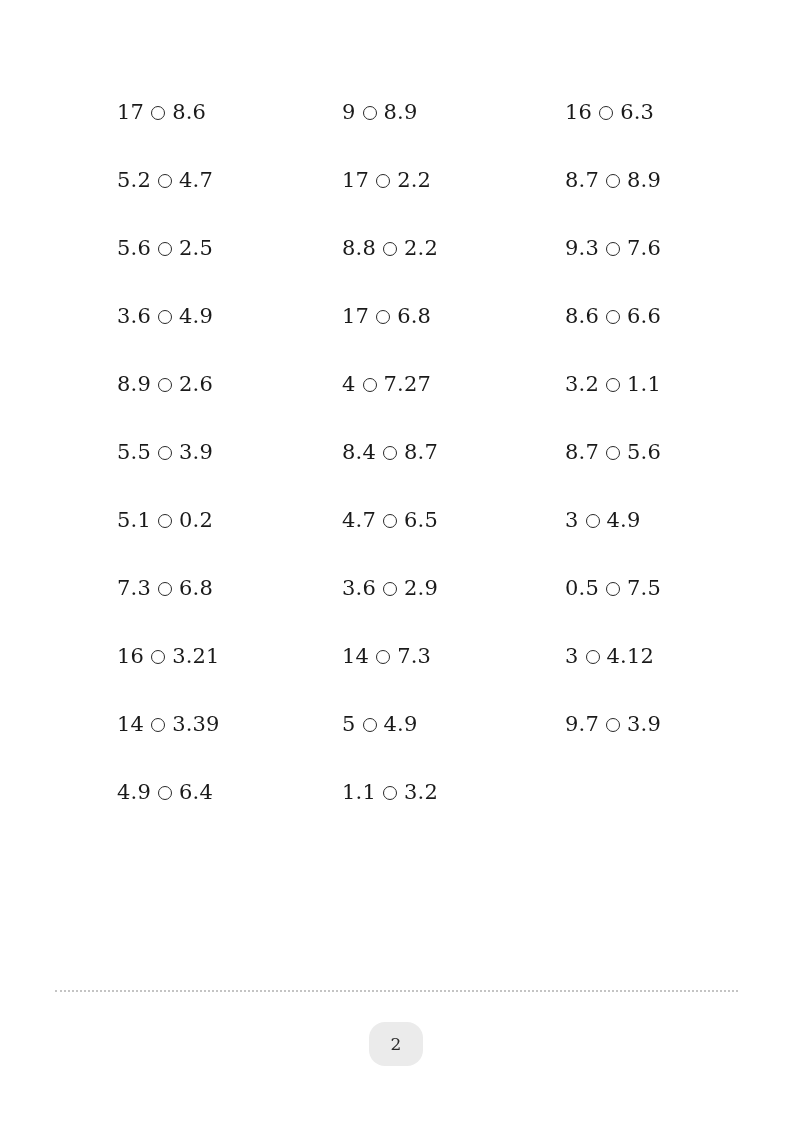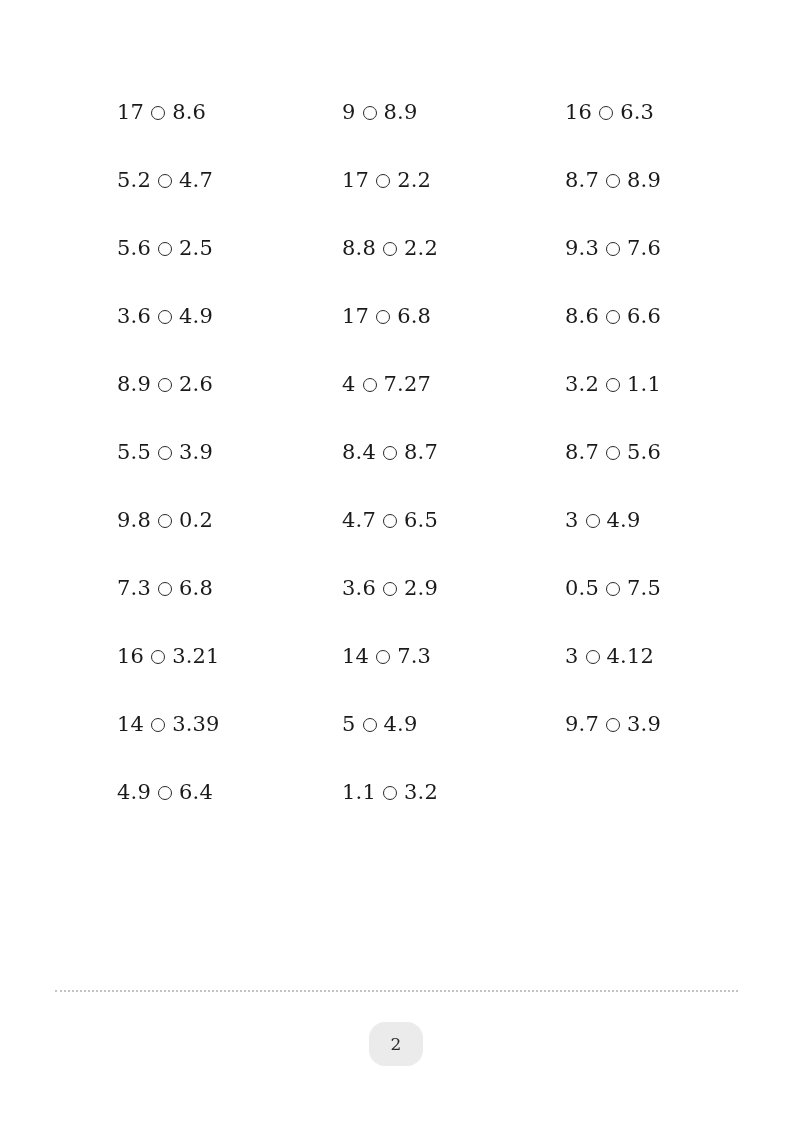--- a/index.html
+++ b/index.html
@@ -176,21 +176,21 @@
       <span class="operand">8.4</span>
       <span class="compare-circle"></span>
       <span class="operand">8.7</span>
     </div>
     <div class="problem">
       <span class="operand">8.7</span>
       <span class="compare-circle"></span>
       <span class="operand">5.6</span>
     </div>
     <div class="problem">
-      <span class="operand">9.8</span>
+      <span class="operand">5.1</span>
       <span class="compare-circle"></span>
       <span class="operand">0.2</span>
     </div>
     <div class="problem">
       <span class="operand">4.7</span>
       <span class="compare-circle"></span>
       <span class="operand">6.5</span>
     </div>
     <div class="problem">
       <span class="operand">3</span>

